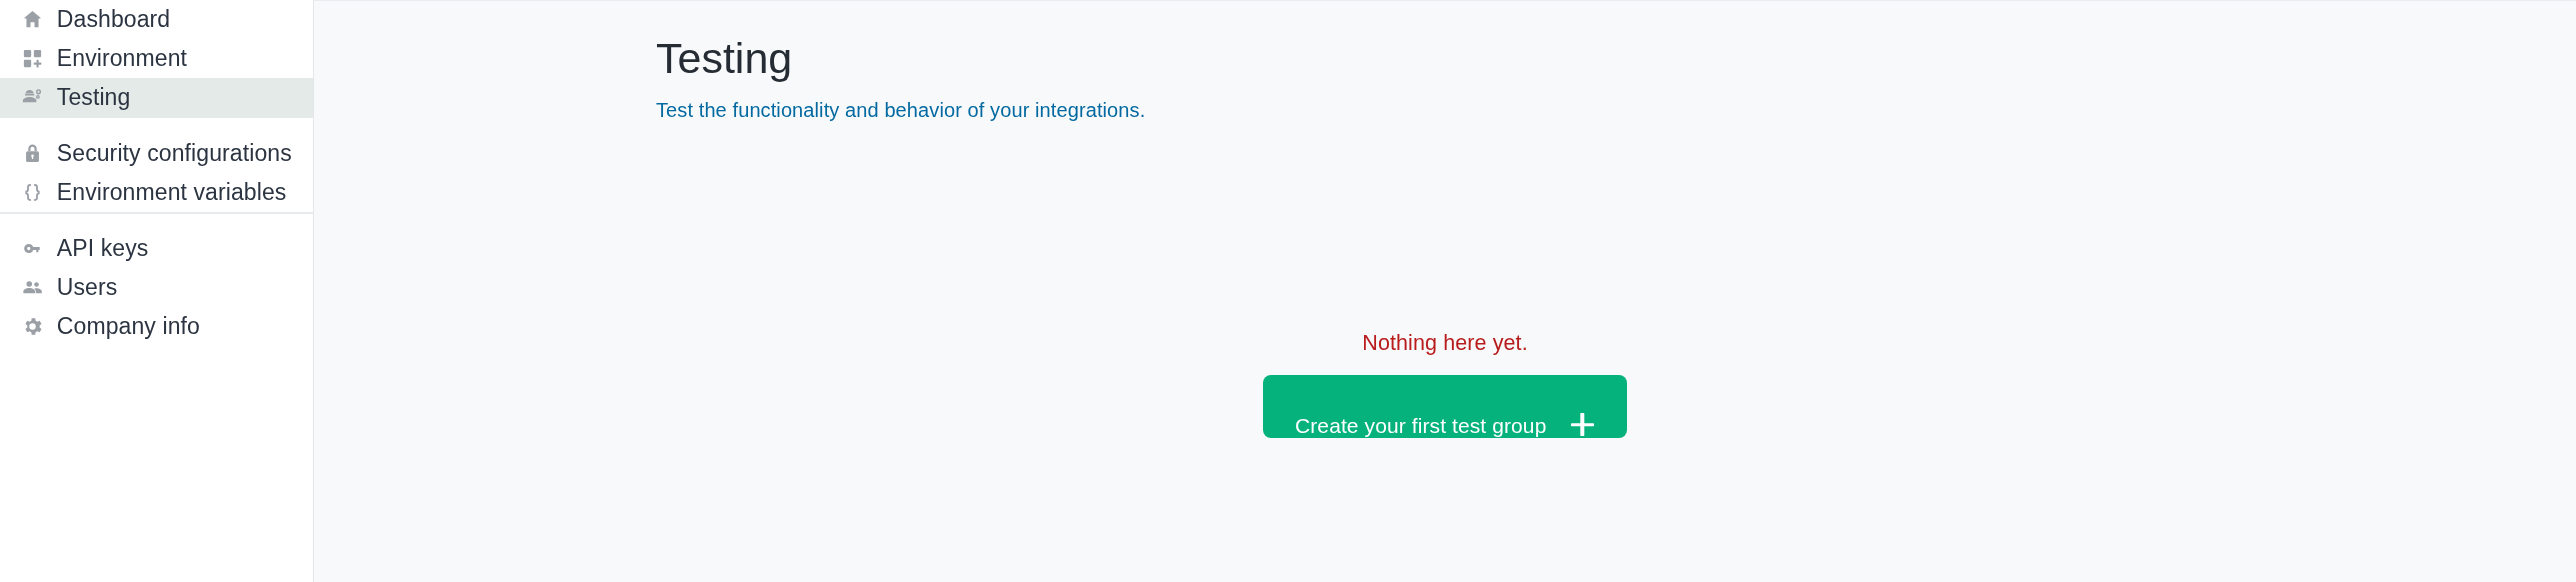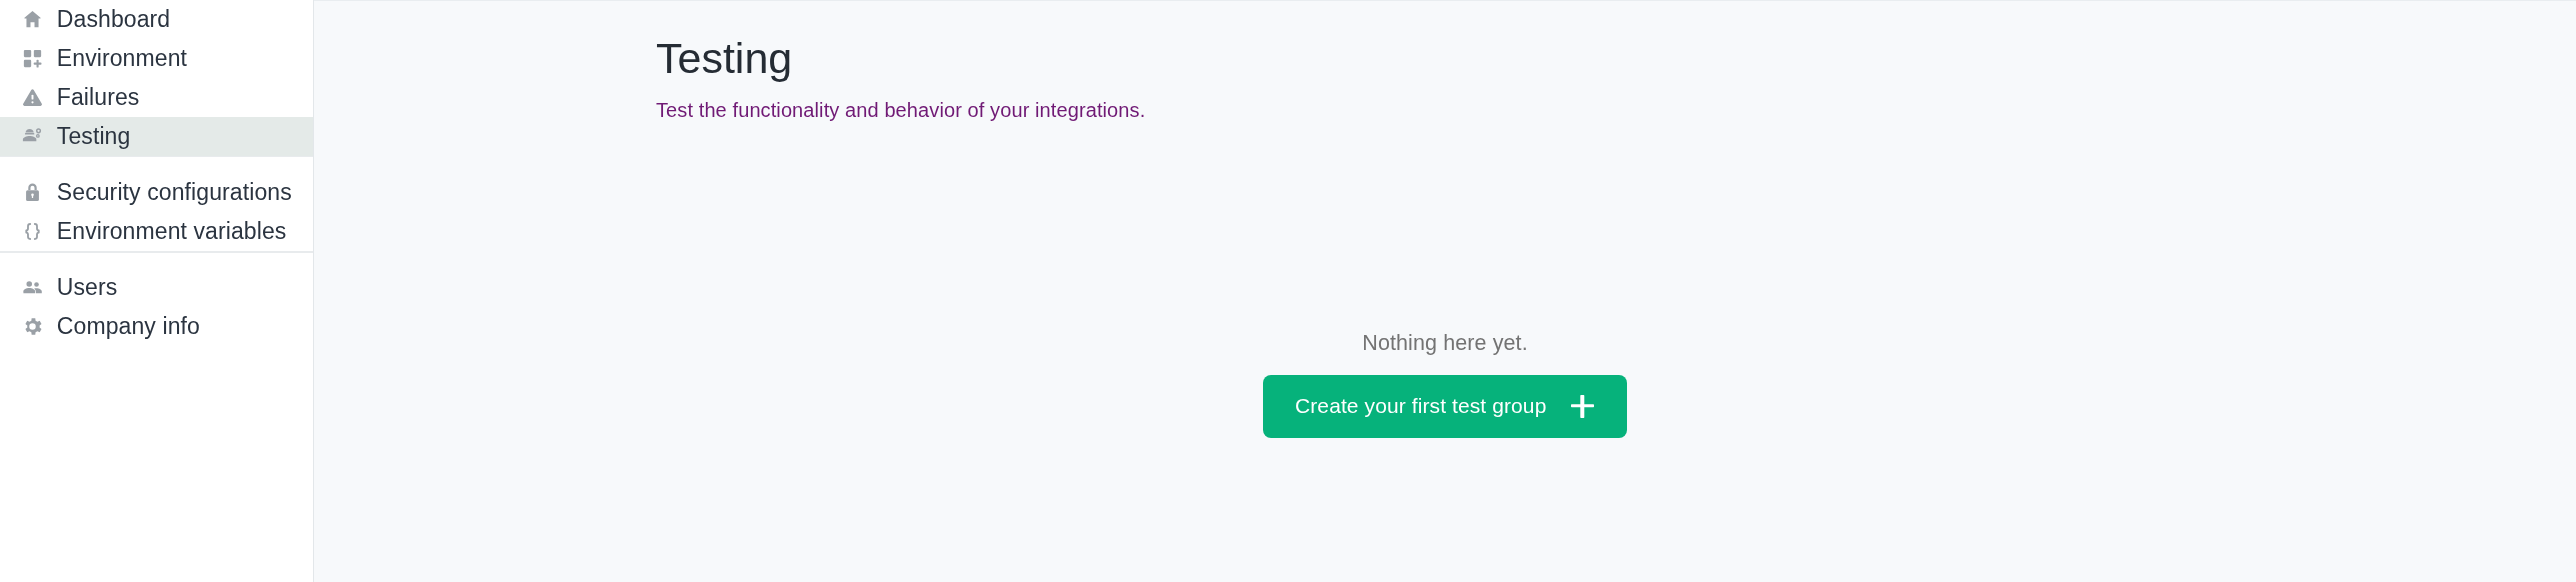--- a/index.html
+++ b/index.html
@@ -105,46 +105,46 @@
     line-height: 50px;
     color: #252c34;
     font-weight: 400;
     letter-spacing: 0px;
   }
 
   .page-subtitle {
     margin-top: 15px;
     font-size: 20px;
     line-height: 24px;
-    color: #701a75;
+    color: #0369a1;
     letter-spacing: 0.1px;
   }
 
   
   .empty-state {
     position: absolute;
     left: 0;
     right: 0;
     top: 330px;
     display: flex;
     flex-direction: column;
     align-items: center;
   }
 
   .empty-text {
     font-size: 21.5px;
     line-height: 25.6px;
-    color: #737373;
+    color: #b91c1c;
     letter-spacing: 0.1px;
   }
 
   .create-btn {
     margin-top: 18px;
     display: inline-flex;
-    align-items: center;
+    align-items: flex-end;
     justify-content: center;
     gap: 23px;
     height: 63px;
     padding: 0 32px 0 32px;
     background: #06b27b;
     border: none;
     border-radius: 8px;
     cursor: pointer;
     font-family: "Liberation Sans", sans-serif;
   }
@@ -209,30 +209,20 @@
             <rect x="3" y="3" width="7.6" height="7.6" rx="1.1"></rect>
             <rect x="13.4" y="3" width="7.6" height="7.6" rx="1.1"></rect>
             <rect x="3" y="13.4" width="7.6" height="7.6" rx="1.1"></rect>
             <rect x="16.2" y="13.2" width="2.2" height="8.2" rx="0.9"></rect>
             <rect x="13.2" y="16.2" width="8.2" height="2.2" rx="0.9"></rect>
           </svg>
         </span>
         <span class="nav-label">Environment</span>
       </div>
 
-      <div class="nav-item">
-        <span class="nav-icon">
-          <svg width="23" height="23" viewBox="0 0 24 24" fill="#9aa0a6" aria-hidden="true">
-            <path d="M12 3.4c-.5 0-1 .27-1.28.75L2.3 18.6c-.56.96.14 2.15 1.27 2.15h16.86c1.13 0 1.83-1.19 1.27-2.15L13.28 4.15A1.47 1.47 0 0 0 12 3.4z"></path>
-            <rect x="11" y="9" width="2" height="5.2" rx="1" fill="#ffffff"></rect>
-            <circle cx="12" cy="17" r="1.15" fill="#ffffff"></circle>
-          </svg>
-        </span>
-        <span class="nav-label">Failures</span>
-      </div>
 
       <div class="nav-item active">
         <span class="nav-icon">
           <svg width="23" height="23" viewBox="0 0 24 24" fill="#9aa0a6" aria-hidden="true">
             <path d="M9 4.2a4.3 4.3 0 0 0-4.25 3.7h8.5A4.3 4.3 0 0 0 9 4.2z"></path>
             <rect x="4.1" y="8.4" width="9.8" height="1.5" rx="0.6"></rect>
             <path d="M9 11.6c-3.1 0-7 1.5-7 3.4v1.9h14v-1.9c0-1.9-3.9-3.4-7-3.4z"></path>
             <circle cx="18.3" cy="6.1" r="1.9" fill="none" stroke="#9aa0a6" stroke-width="1.5"></circle>
             <circle cx="17.6" cy="11.4" r="1.3" fill="none" stroke="#9aa0a6" stroke-width="1.4"></circle>
           </svg>
@@ -266,20 +256,28 @@
           </svg>
         </span>
         <span class="nav-label">Environment variables</span>
       </div>
     </div>
 
     <div class="nav-divider"></div>
 
     <div class="nav-group group-3">
 
+      <div class="nav-item">
+        <span class="nav-icon">
+          <svg width="23" height="23" viewBox="0 0 24 24" fill="#9aa0a6" aria-hidden="true">
+            <path d="M8.1 7.2a4.8 4.8 0 1 0 0 9.6 4.8 4.8 0 0 0 4.55-3.3h3.25v2.5h2.3v-2.5h1.35v-3h-6.9A4.8 4.8 0 0 0 8.1 7.2zm0 3.1a1.7 1.7 0 1 1 0 3.4 1.7 1.7 0 0 1 0-3.4z"></path>
+          </svg>
+        </span>
+        <span class="nav-label">API keys</span>
+      </div>
 
       <div class="nav-item">
         <span class="nav-icon">
           <svg width="23" height="23" viewBox="0 0 24 24" fill="#9aa0a6" aria-hidden="true">
             <circle cx="8.6" cy="8.3" r="2.9"></circle>
             <circle cx="16.2" cy="8.9" r="2.4"></circle>
             <path d="M8.6 12.6c-3.1 0-6.1 1.5-6.1 3.4v1.9h12.2v-1.9c0-1.9-3-3.4-6.1-3.4z"></path>
             <path d="M16.2 12.9c-.9 0-1.8.12-2.6.37 1.2.8 1.9 1.8 1.9 2.95v1.65h6.2v-1.7c0-1.75-2.6-3.27-5.5-3.27z"></path>
           </svg>
         </span>

